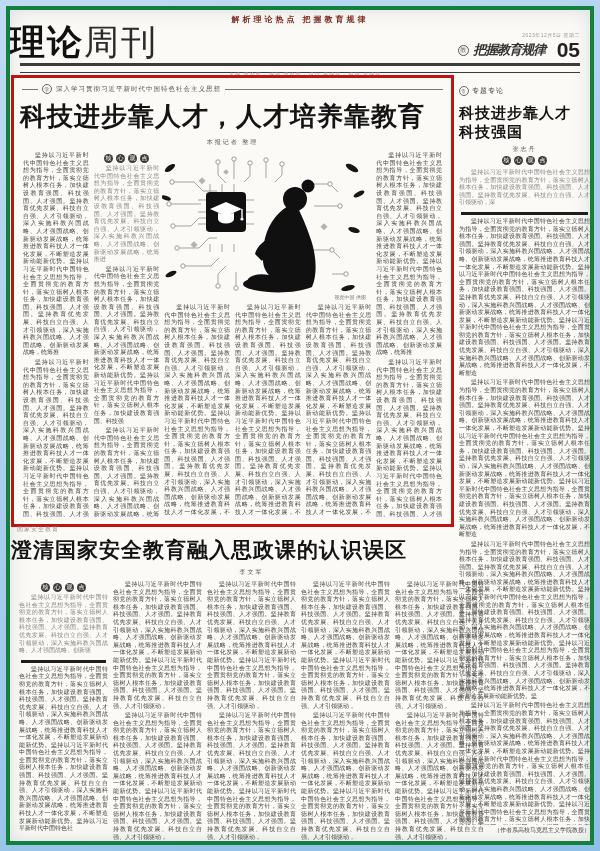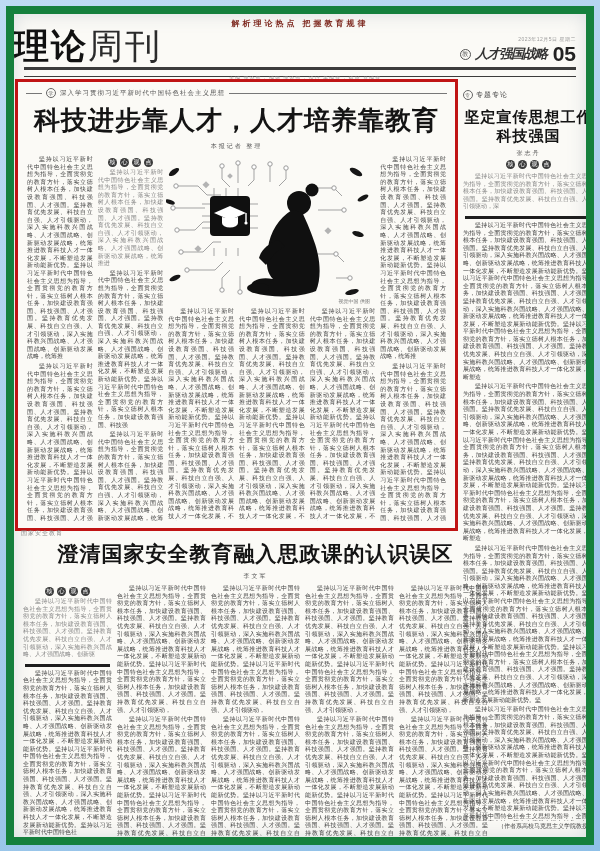--- a/index.html
+++ b/index.html
@@ -2,45 +2,45 @@
 <html><head>
 <meta charset="utf-8">
 <style>
   html,body{margin:0;padding:0;}
   body{
     width:600px;height:851px;position:relative;overflow:hidden;
     background:linear-gradient(160deg,#bedbf4 0%,#a6ccec 55%,#8fc0e8 100%);
     font-family:"Liberation Sans",sans-serif;
   }
   .page{
-    position:absolute;inset:6px;border:8px solid #15803d;
+    position:absolute;inset:6px;border:4px solid #15803d;
     background:#fbfaf6;overflow:hidden;
     box-shadow:inset 0 0 18px rgba(120,140,160,.25);
   }
   
   .slogan{position:absolute;top:4px;left:0;right:0;text-align:center;
     font-size:8px;font-weight:bold;color:#7e2a20;letter-spacing:3px;}
   .mast-title{position:absolute;top:13px;left:0;right:0;text-align:left;
     font-size:35px;line-height:38px;color:#111;letter-spacing:2px;}
   .mast-title .strong{font-weight:900;}
   .mast-title .light{font-weight:400;color:#2b2b2b;}
   .logo{position:absolute;top:22px;right:10px;text-align:right;}
   .logo .dateline{font-size:5px;color:#999;letter-spacing:.5px;filter:blur(.3px);}
   .logo .brandrow{white-space:nowrap;}
   .logo .emblem{display:inline-block;width:9px;height:9px;border:1px solid #555;
     border-radius:50%;font-size:6px;line-height:9px;text-align:center;color:#555;vertical-align:middle;}
   .logo .brand{font-family:"Liberation Serif",serif;font-style:italic;font-weight:bold;
     font-size:13px;color:#333;letter-spacing:-1px;vertical-align:middle;}
-  .logo .pageno{font-size:21px;font-weight:800;color:#222;vertical-align:middle;margin-left:1px;}
+  .logo .pageno{font-size:21px;font-weight:800;color:#222;vertical-align:middle;margin-left:7px;}
   .rule2{position:absolute;top:53px;left:10px;right:10px;height:6px;
     border-top:3px solid #3c3c3c;border-bottom:1px solid #3c3c3c;}
   .credits{position:absolute;top:61px;left:120px;right:110px;text-align:center;
     font-size:5px;color:#9a9a9a;letter-spacing:1px;filter:blur(.35px);white-space:nowrap;overflow:hidden;}
   
-  .headline{font-weight:900;color:#141414;text-align:center;letter-spacing:1px;}
+  .headline{font-weight:900;color:#141414;text-align:left;letter-spacing:1px;}
   .byline{font-size:6px;color:#555;text-align:center;letter-spacing:2px;filter:blur(.25px);}
   .circles{display:flex;gap:3px;justify-content:center;margin:2px 0;}
   .circles b{width:9px;height:9px;border-radius:50%;background:#3a3a3a;color:#fff;
     font-size:6px;line-height:9px;text-align:center;font-weight:normal;}
   .bodycol,.bodytext,.abstract{
     font-size:6px;line-height:7.6px;text-align:justify;color:#3f3f3f;
     overflow:hidden;filter:blur(.3px);word-break:break-all;}
   .abstract{color:#848484;}
   .bodycol p,.bodytext p,.abstract p{margin:0 0 2px 0;text-indent:2em;}
   .thickrule{height:3px;background:#1e1e1e;margin:3px 2px;}
@@ -90,21 +90,21 @@
 <div class="page">
 
   <div class="slogan">解析理论热点 把握教育规律</div>
   <div class="mast-title">
     <span class="strong">理论</span><span class="light">周刊</span>
   </div>
   <div class="logo">
     <div class="dateline">2023年12月5日 星期二</div>
     <div class="brandrow">
       <span class="emblem">教</span>
-      <span class="brand">人才强国战略</span>
+      <span class="brand">把握教育规律</span>
       <span class="pageno">05</span>
     </div>
   </div>
   <div class="rule2"></div>
   <div class="credits">主编 理论部 · 编辑 理论部 · 设计 美编室 · 校对 总编室</div>
 
   <div class="a1">
     <div class="eyebrow-row">
       <span class="ln short"></span>
       <span class="bullet">学</span>
@@ -260,21 +260,21 @@
         </div>
     </div>
   </div>
 
   <div class="a3">
     <div class="kicker">
       <span class="bullet">专</span>
       <span>专题专论</span>
     </div>
     <div class="headline">
-      <div>坚定宣传思想工作</div>
+      <div>科技进步靠人才</div>
       <div>科技强国</div>
     </div>
     <div class="byline">张志丹</div>
     <div class="circles">
       <b>核</b>
         <b>心</b>
         <b>观</b>
         <b>点</b>
     </div>
     <div class="abstract">

